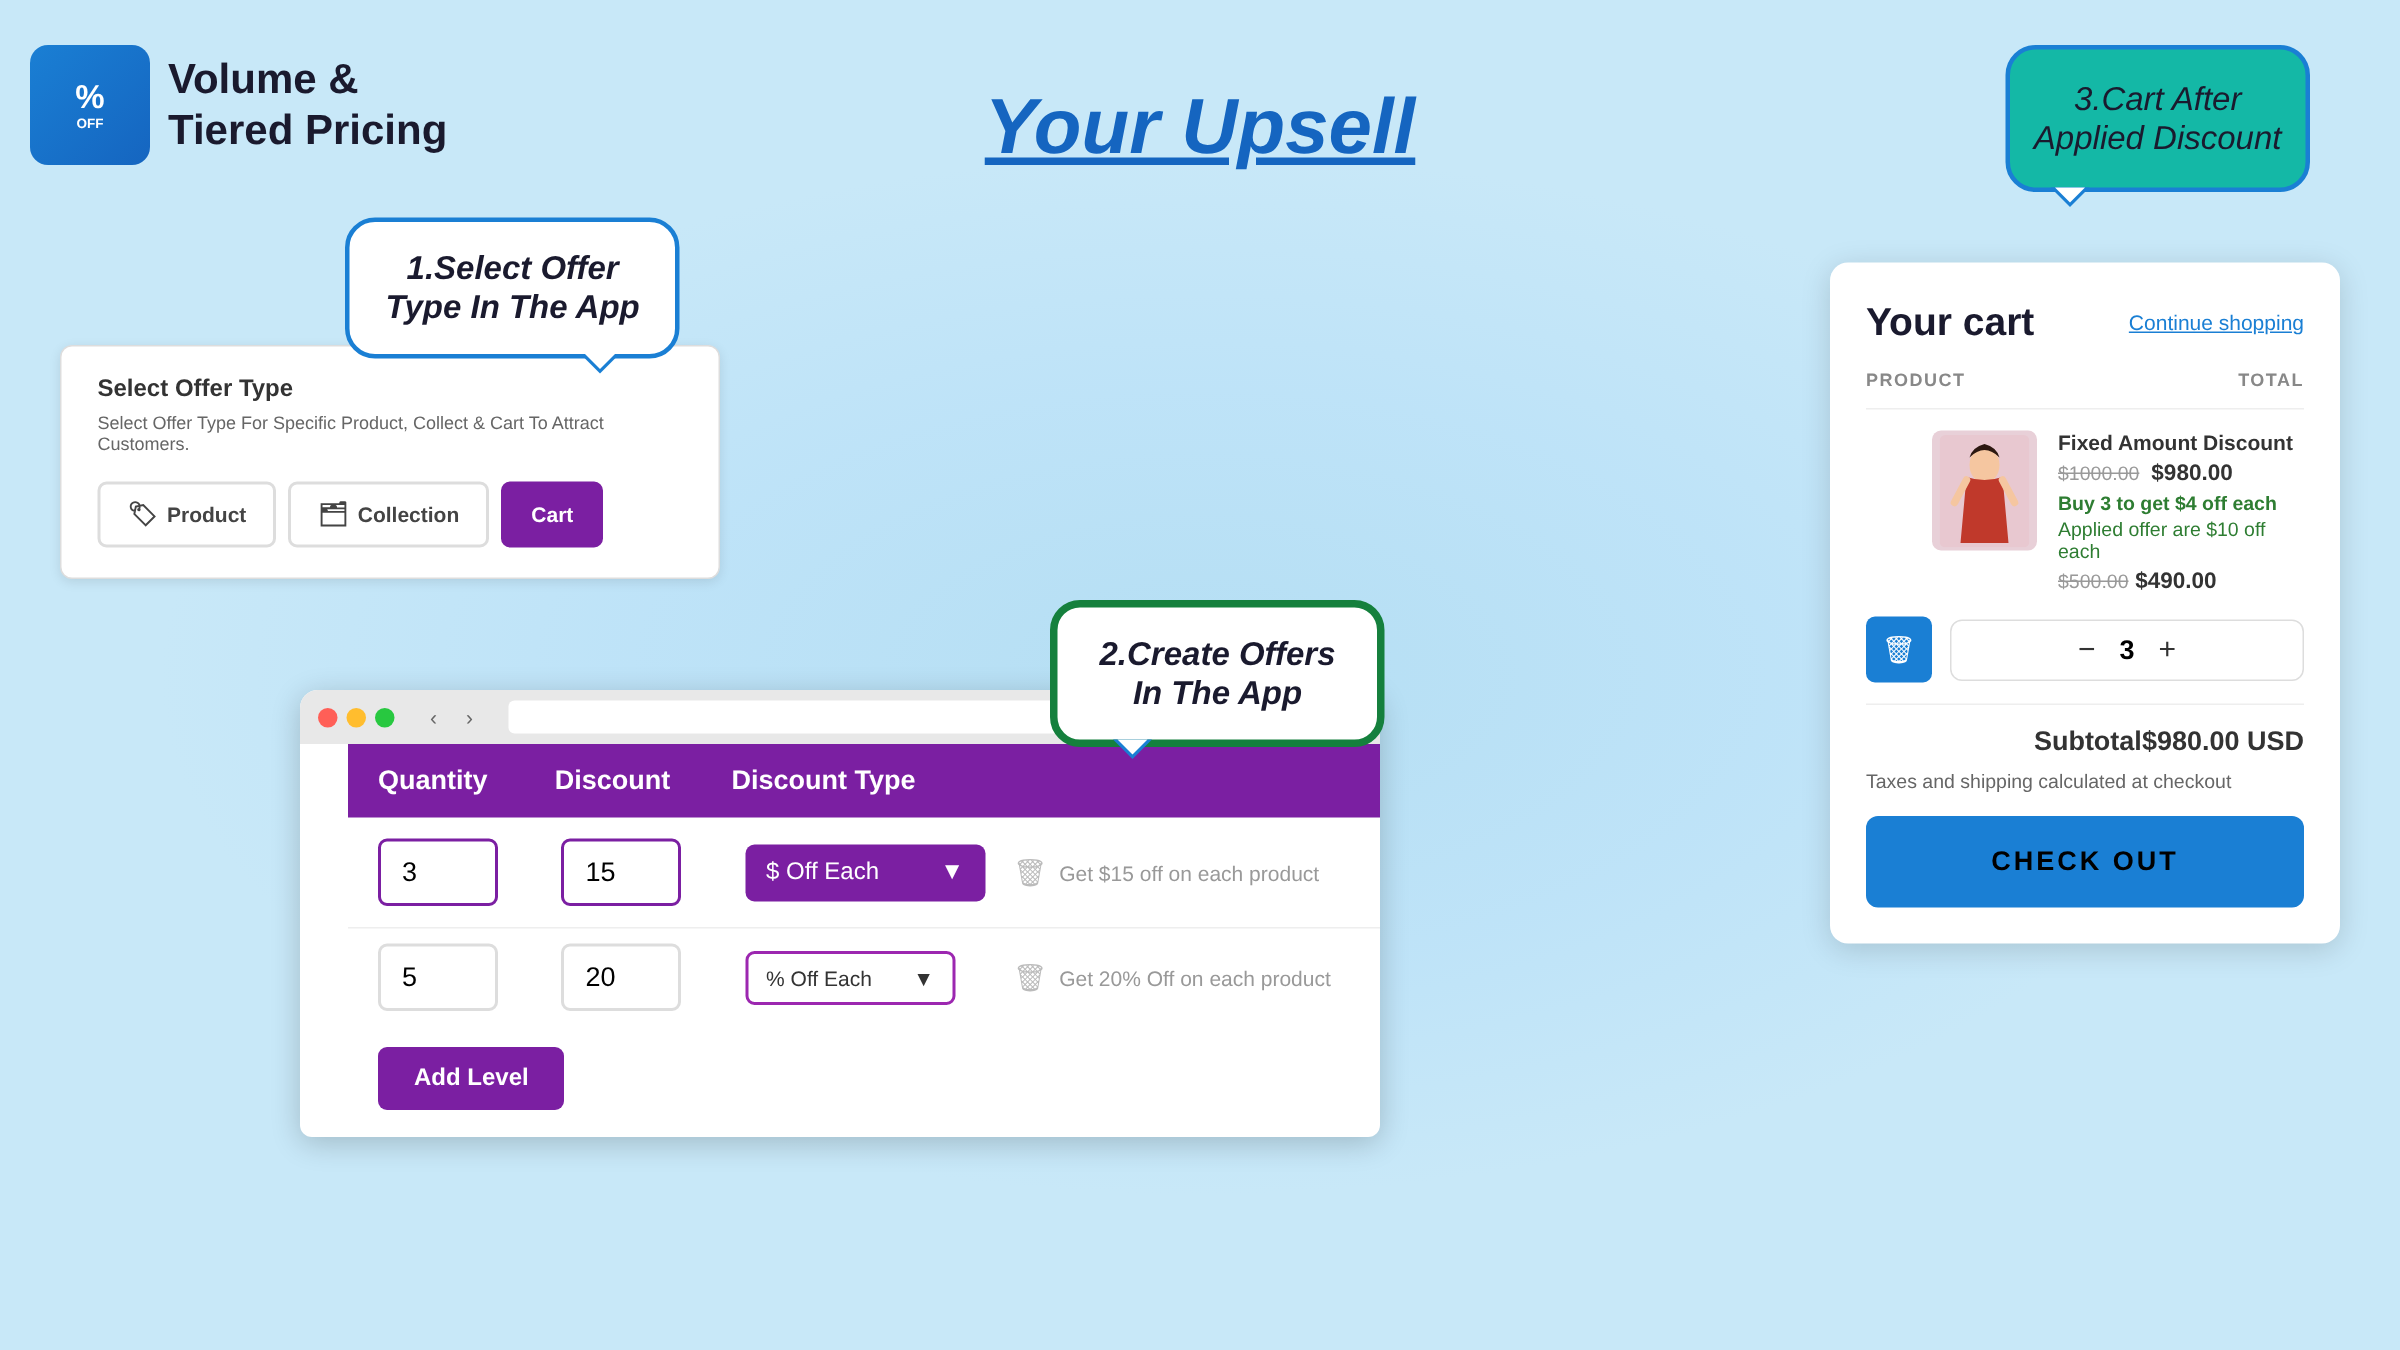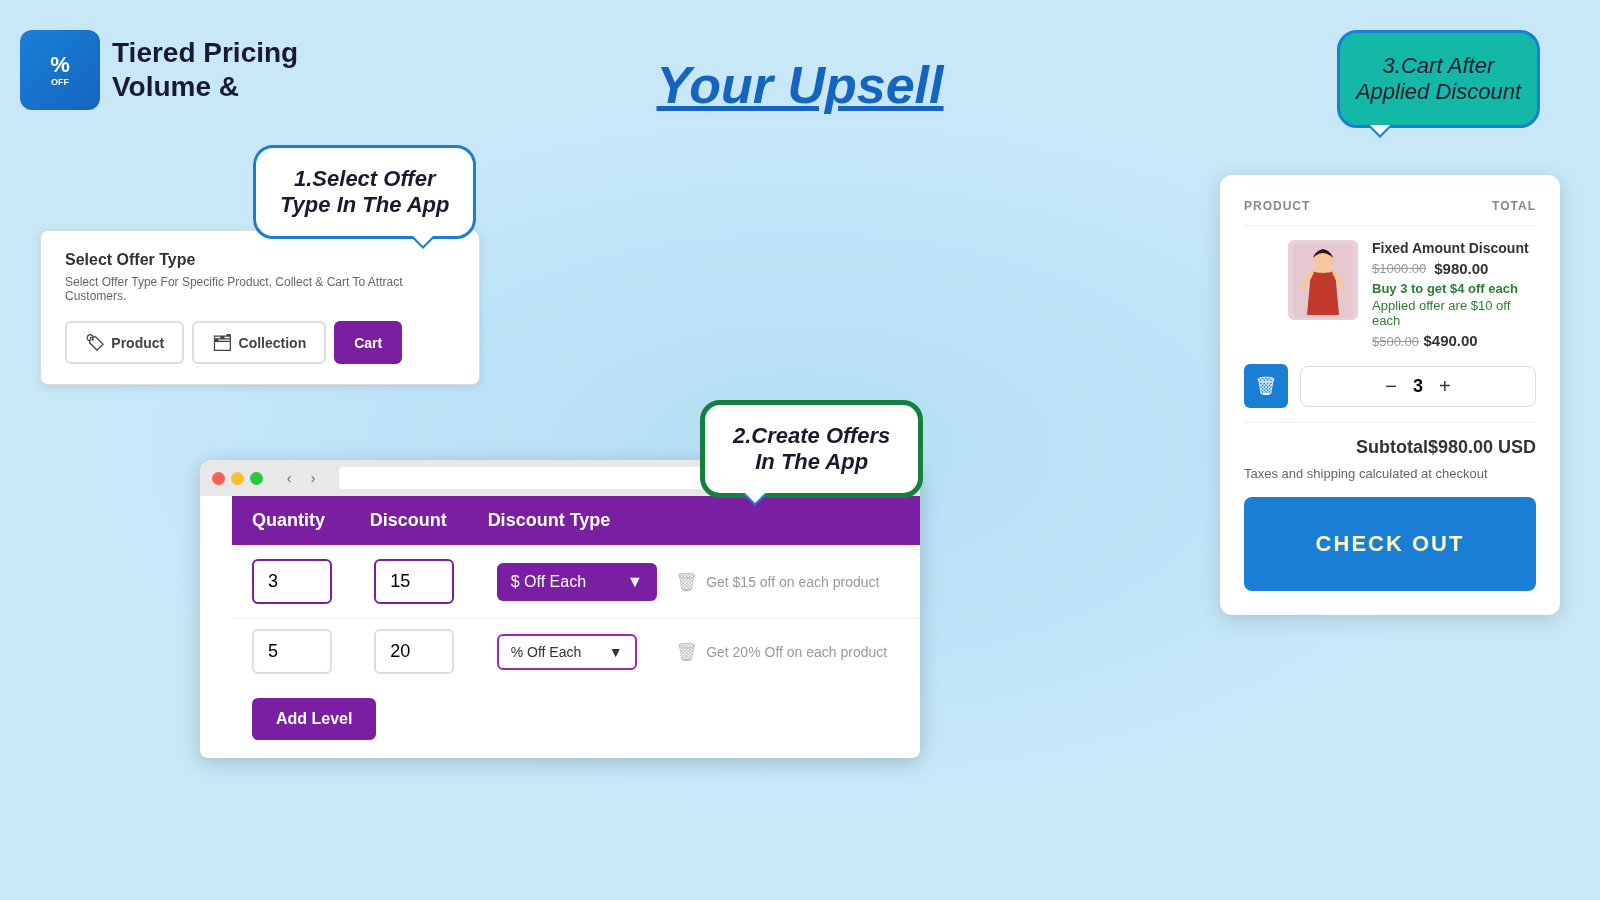--- a/index.html
+++ b/index.html
@@ -84,21 +84,20 @@
       border: 3px solid #1a7fd4;
       border-radius: 20px;
       padding: 18px 24px;
       max-width: 280px;
       text-align: center;
       font-size: 22px;
       font-weight: 700;
       color: #1a1a2e;
       font-style: italic;
       z-index: 10;
-      margin-left: 23px;
     }
     .speech-bubble-1::after {
       content: '';
       position: absolute;
       bottom: -20px;
       right: 40px;
       border: 10px solid transparent;
       border-top-color: white;
     }
     .speech-bubble-1::before {
@@ -574,26 +573,26 @@
     }
 
     .cart-tax-note {
       font-size: 13px;
       color: #666;
       margin-bottom: 16px;
     }
 
     .checkout-btn {
       background: #1a7fd4;
-      color: #fef9c3;
+      color: #000000;
       border: none;
       border-radius: 8px;
       width: 100%;
-      padding: 34px;
-      font-size: 22px;
+      padding: 20px;
+      font-size: 18px;
       font-weight: 700;
       letter-spacing: 2px;
       cursor: pointer;
     }
 
     .logo-inner {
       font-size: 11px;
       font-weight: 900;
       line-height: 1;
       text-align: center;
@@ -610,22 +609,22 @@
 <div class="bg-oval"></div>
 
 <div class="header">
   <div class="logo-box">
     <div class="logo-inner">
       <div class="logo-percent">%</div>
       <div style="font-size:9px;margin-top:2px;">OFF</div>
     </div>
   </div>
   <div class="logo-text">
+    <span class="logo-title">Volume &amp;</span>
     <span class="logo-title">Tiered Pricing</span>
-    <span class="logo-title">Volume &amp;</span>
   </div>
 </div>
 
 <div class="page-title">Your Upsell</div>
 
 <div class="speech-bubble-1">
   <span>1.Select Offer<br>Type In The App</span>
 </div>
 
 <div class="speech-bubble-2">
@@ -699,20 +698,24 @@
           <span>Get 20% Off on each product</span>
         </div>
       </div>
     </div>
 
     <button class="add-level-btn">Add Level</button>
   </div>
 </div>
 
 <div class="cart-panel">
+  <div class="cart-header">
+    <span class="cart-title">Your cart</span>
+    <span class="continue-shopping">Continue shopping</span>
+  </div>
 
   <div class="cart-col-headers">
     <span>PRODUCT</span>
     <span>TOTAL</span>
   </div>
 
   <div class="cart-item">
     <div class="cart-item-img">
       <div style="width:60px;height:75px;position:relative;overflow:hidden;border-radius:4px;">
         

